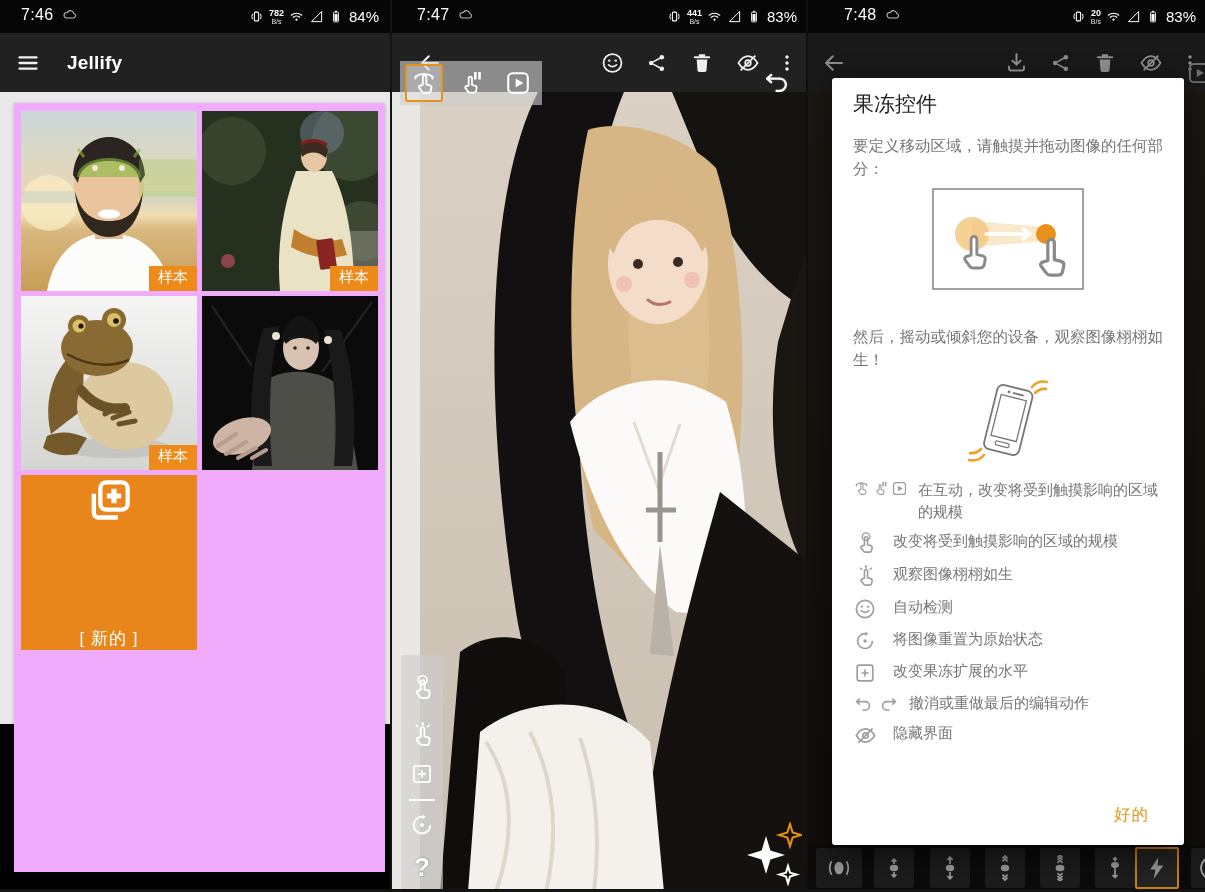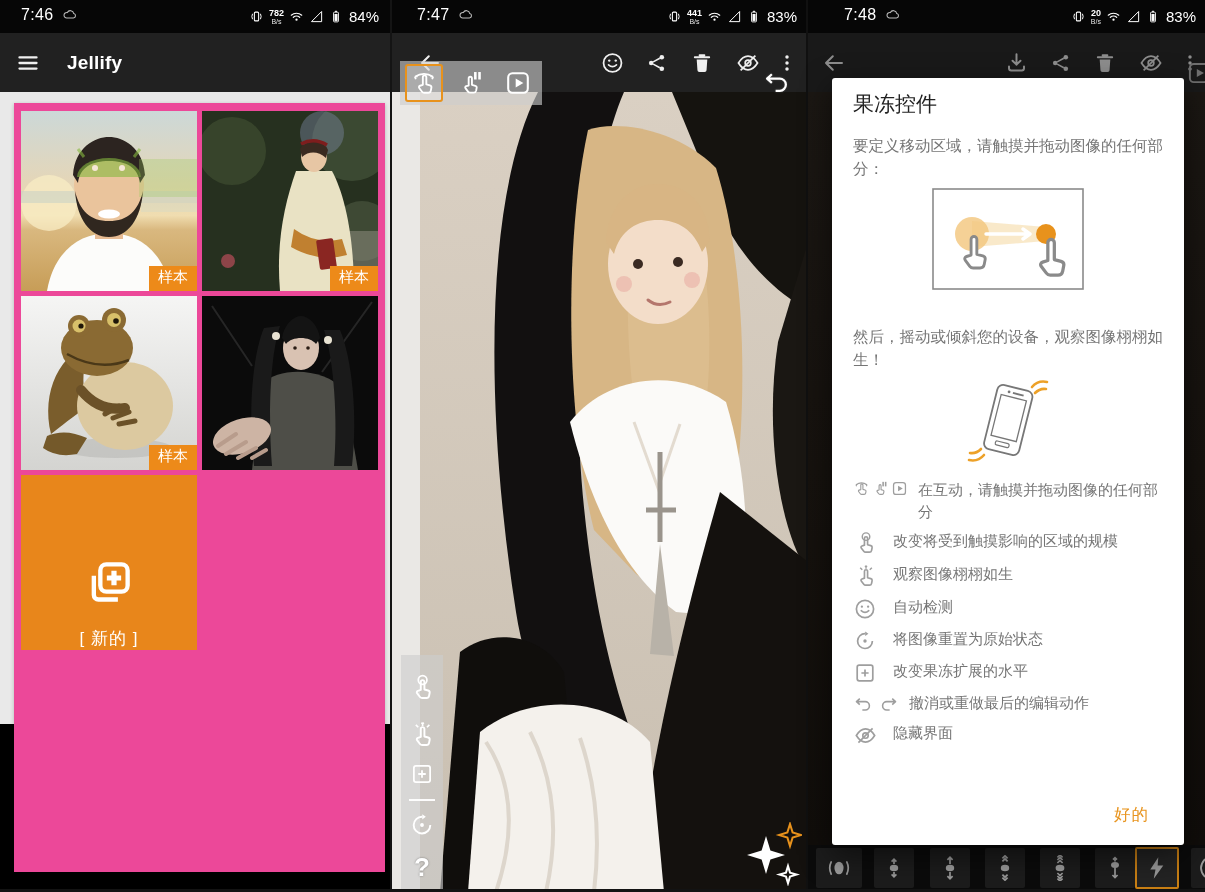--- a/index.html
+++ b/index.html
@@ -16,25 +16,25 @@
   .battpct{font-size:15px;color:#fff;margin-left:1px;}
   
   .appbar{position:absolute;top:33px;height:59px;background:#212121;}
   .appbar.dim{background:#191919;}
   .ab-ic{position:absolute;top:50%;transform:translateY(-50%);color:#efefef;}
   .dim .ab-ic{color:#8d8d8d;}
   .ab-title{position:absolute;left:67px;top:50%;transform:translateY(-50%);color:#fff;font-size:19px;font-weight:700;letter-spacing:.2px;}
   .icon{display:block;}
   
   #p1{left:0;top:0;width:390px;height:724px;background:#e9e9e9;}
-  .card{position:absolute;left:14px;top:103px;width:371px;height:769px;background:#ec4899;box-shadow:0 1px 4px rgba(0,0,0,.22);}
+  .card{position:absolute;left:14px;top:103px;width:371px;height:769px;background:#f0abfc;box-shadow:0 1px 4px rgba(0,0,0,.22);}
   .thumb{position:absolute;overflow:hidden;background:#ddd;}
   .badge{position:absolute;right:0;bottom:0;background:#ed8a19;color:#fff;font-size:15px;padding:2px 9px 4px;}
   .newtile{position:absolute;left:7px;top:372px;width:176px;height:175px;background:#e8861b;color:#fff;
-           display:flex;flex-direction:column;align-items:center;justify-content:flex-end;gap:18px;}
+           display:flex;flex-direction:column;align-items:center;justify-content:space-between;gap:18px;}
   .newtile .lbl{font-size:17px;letter-spacing:1px;}
   
   #p2{left:390px;top:0;width:416px;height:892px;background:#eae8e5;border-left:2px solid #141414;box-sizing:border-box;}
   .photo{position:absolute;left:28px;top:92px;width:388px;height:800px;}
   .gutter{position:absolute;left:0;top:92px;width:28px;height:800px;background:#eae8e5;}
   .ovl{background:rgba(205,205,205,.62);}
   .modebar{position:absolute;left:8px;top:61px;width:142px;height:44px;display:flex;align-items:center;gap:9px;padding-left:5px;box-sizing:border-box;}
   .modebtn{width:38px;height:38px;display:flex;align-items:center;justify-content:center;color:#fff;border-radius:3px;}
   .modebtn.sel{border:2.5px solid #e8921c;background:rgba(255,255,255,.28);box-sizing:border-box;}
   .ltool{position:absolute;left:9px;top:655px;width:42px;height:237px;}
@@ -632,21 +632,21 @@
             <svg class="icon" width="17" height="17" viewBox="0 0 24 24">
                 <use href="#i-swipehand"></use>
               </svg>
             <svg class="icon" width="17" height="17" viewBox="0 0 24 24">
                 <use href="#i-pausehand"></use>
               </svg>
             <svg class="icon" width="17" height="17" viewBox="0 0 24 24">
                 <use href="#i-playbox"></use>
               </svg>
             </span>
-          <span class="ltext">在互动，请触摸并拖动图像的任何部分</span>
+          <span class="ltext">在互动，改变将受到触摸影响的区域的规模</span>
         </div>
         <div class="lrow">
           <span class="lico">
               <svg class="icon" width="25" height="25" viewBox="0 0 24 24">
                 <use href="#i-touchscale"></use>
               </svg>
             </span>
           <span class="ltext">改变将受到触摸影响的区域的规模</span>
         </div>
         <div class="lrow">

